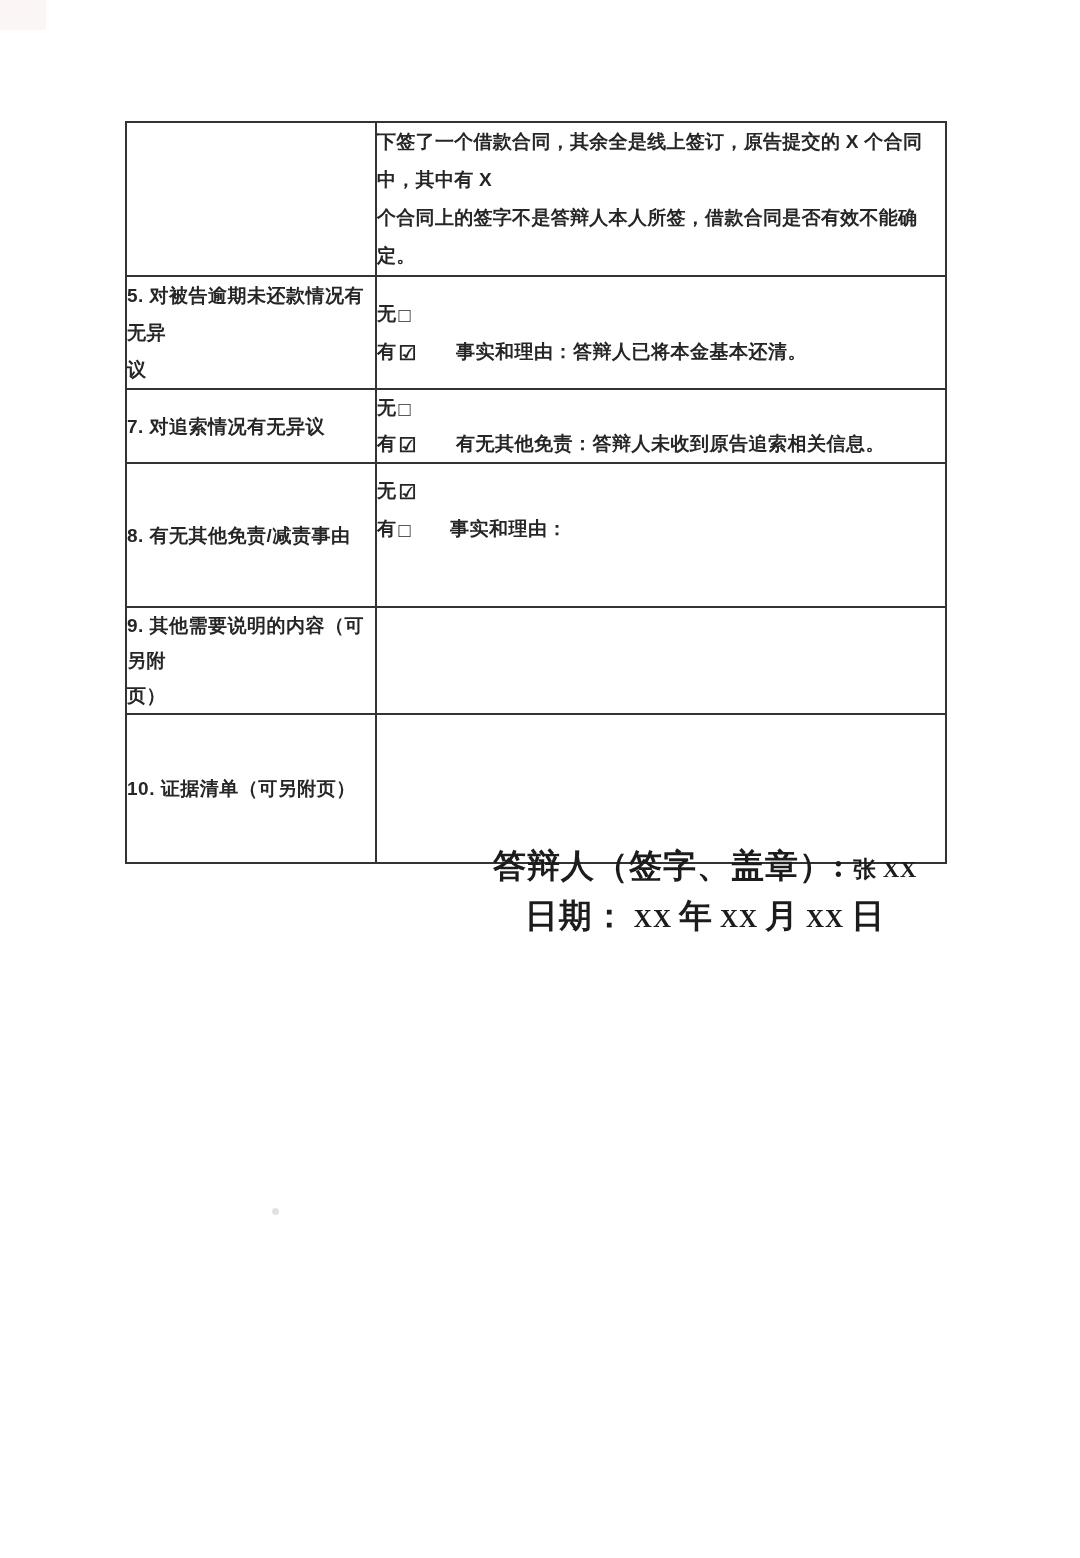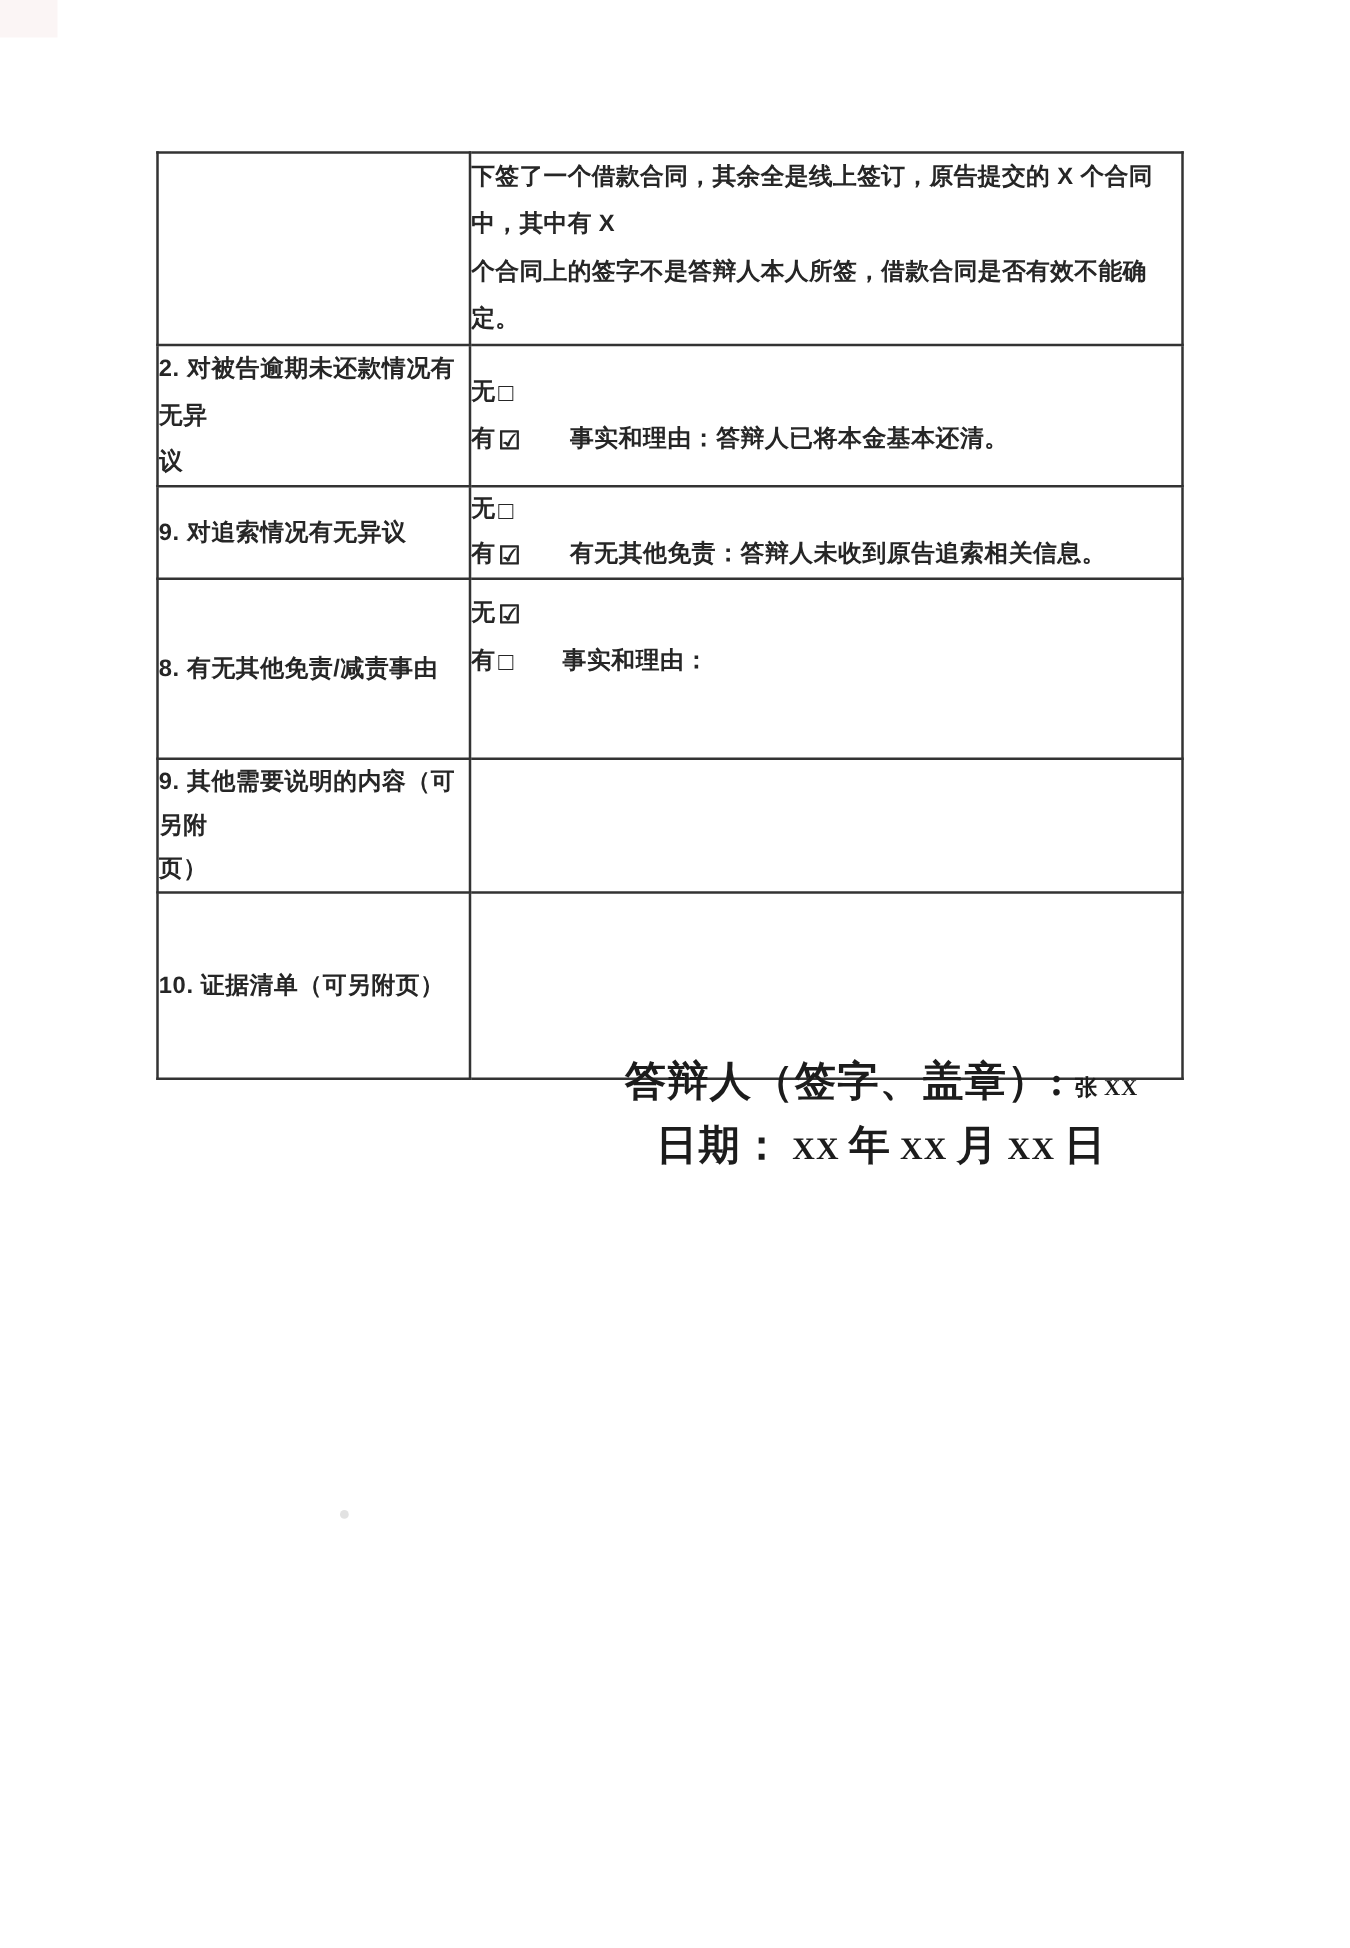--- a/index.html
+++ b/index.html
@@ -66,21 +66,21 @@
     left: 430px;
     top: 843px;
     width: 550px;
     text-align: center;
     color: #1c1c1c;
     font-family: "Liberation Serif", serif;
     font-weight: 700;
     white-space: nowrap;
   }
   .sig-line { font-size: 33px; line-height: 47px; letter-spacing: 1px; }
-  .sig-small { font-size: 18px; letter-spacing: 0.5px; margin-left: 8px; }
+  .sig-small { font-size: 23px; letter-spacing: 0.5px; margin-left: 8px; }
   .date-line { font-size: 33px; line-height: 47px; letter-spacing: 1px; }
   .date-val { font-size: 25px; margin: 0 7px; }
   .dot-artifact {
     position: absolute;
     left: 272px;
     top: 1208px;
     width: 7px;
     height: 7px;
     border-radius: 50%;
     background: #e2e2e2;
@@ -102,33 +102,33 @@
         <tr style="height:79px">
       <td class="label-cell"></td>
       <td class="content-cell">
         <div>下签了一个借款合同，其余全是线上签订，原告提交的 X 个合同中，其中有 X</div>
         <div>个合同上的签字不是答辩人本人所签，借款合同是否有效不能确定。</div>
       </td>
     </tr>
 
     <tr style="height:80px">
       <td class="label-cell">
-        <div>2. 对被告逾期未还款情况有无异</div>
+        <div>5. 对被告逾期未还款情况有无异</div>
         <div>议</div>
       </td>
       <td class="answer-cell">
         <div><span>无</span><span class="cb">□</span></div>
         <div><span>有</span><span class="cb">☑</span><span class="reason">事实和理由：答辩人已将本金基本还清。</span></div>
       </td>
     </tr>
 
 
     <tr style="height:73px">
       <td class="label-cell">
-        <div>9. 对追索情况有无异议</div>
+        <div>7. 对追索情况有无异议</div>
       </td>
       <td class="answer-cell" style="line-height:36px;">
         <div><span>无</span><span class="cb">□</span></div>
         <div><span>有</span><span class="cb">☑</span><span class="reason">有无其他免责：答辩人未收到原告追索相关信息。</span></div>
       </td>
     </tr>
 
     <tr style="height:144px">
       <td class="label-cell">
         <div>8. 有无其他免责/减责事由</div>

